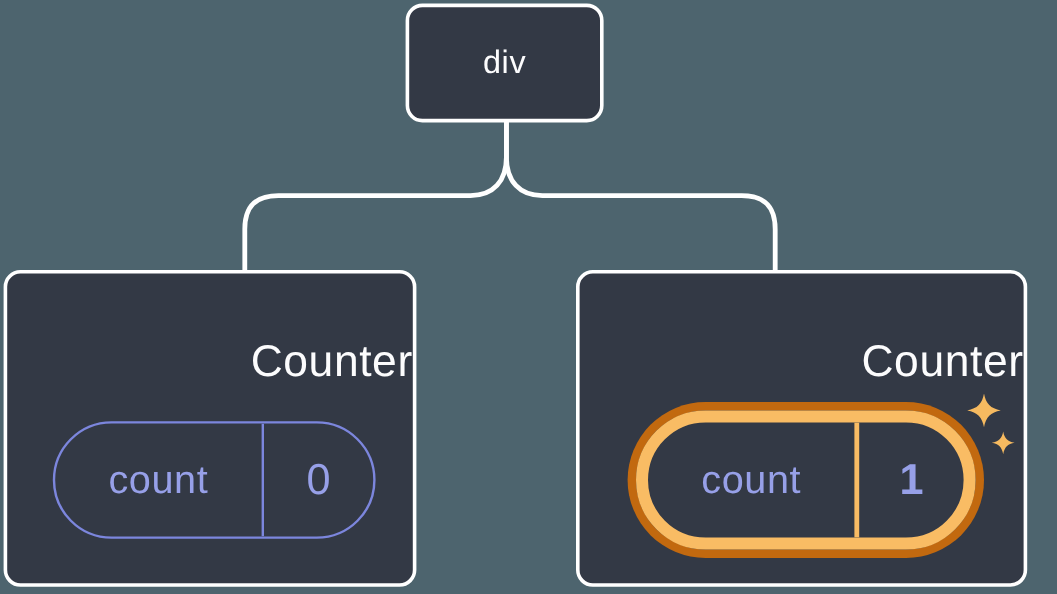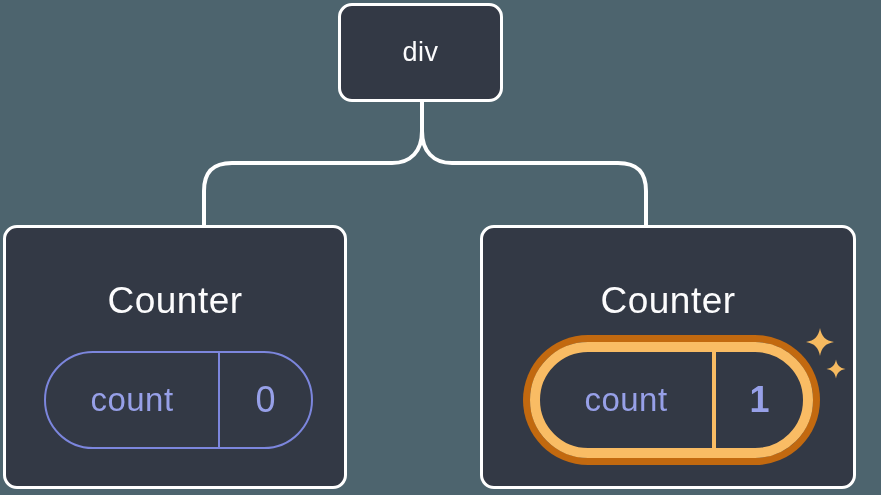--- a/index.html
+++ b/index.html
@@ -50,21 +50,21 @@
   .root-label{
     color:var(--title-text);
     font-size:27px;
     font-weight:500;
     letter-spacing:.5px;
   }
   .card-left{left:3px;top:225px;width:344px;height:264px;}
   .card-right{left:480px;top:225px;width:376px;height:264px;}
   .card-title{
     position:absolute;left:0;right:0;top:52px;
-    text-align:center;
+    text-align:right;
     color:var(--title-text);
     font-size:37px;
     font-weight:500;
     letter-spacing:.5px;
   }
   .pill{
     position:absolute;
     box-sizing:border-box;
     border-radius:999px;
     display:flex;

